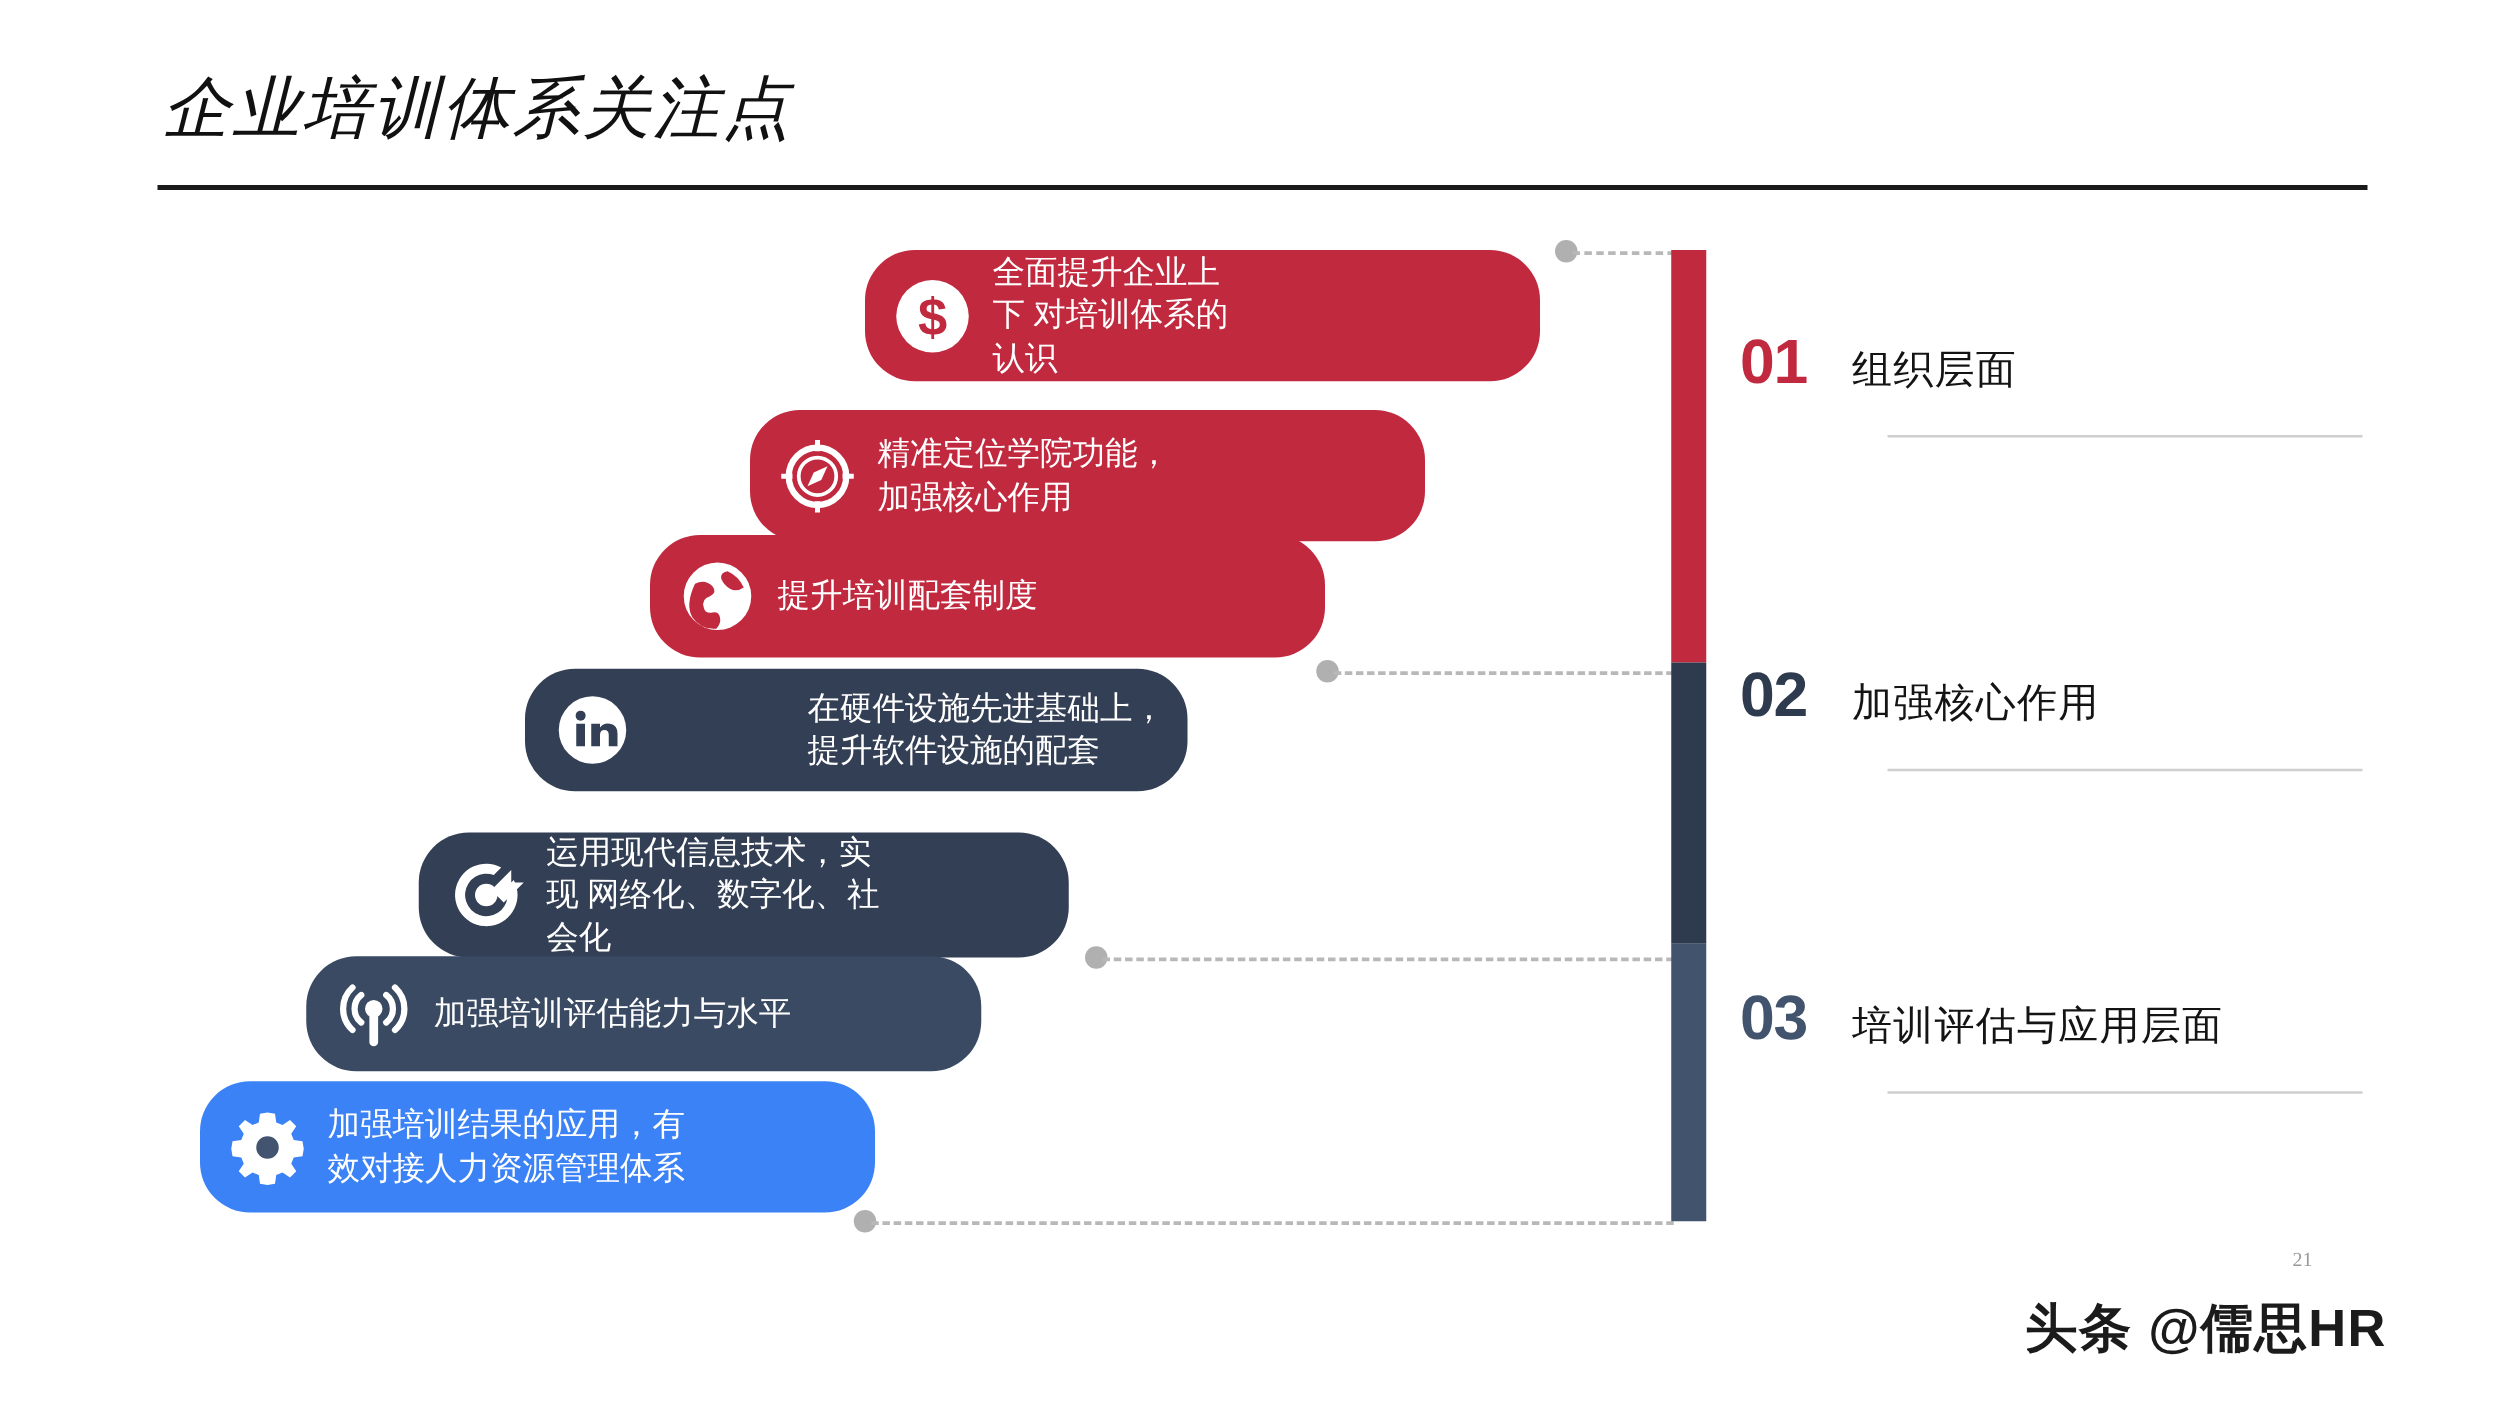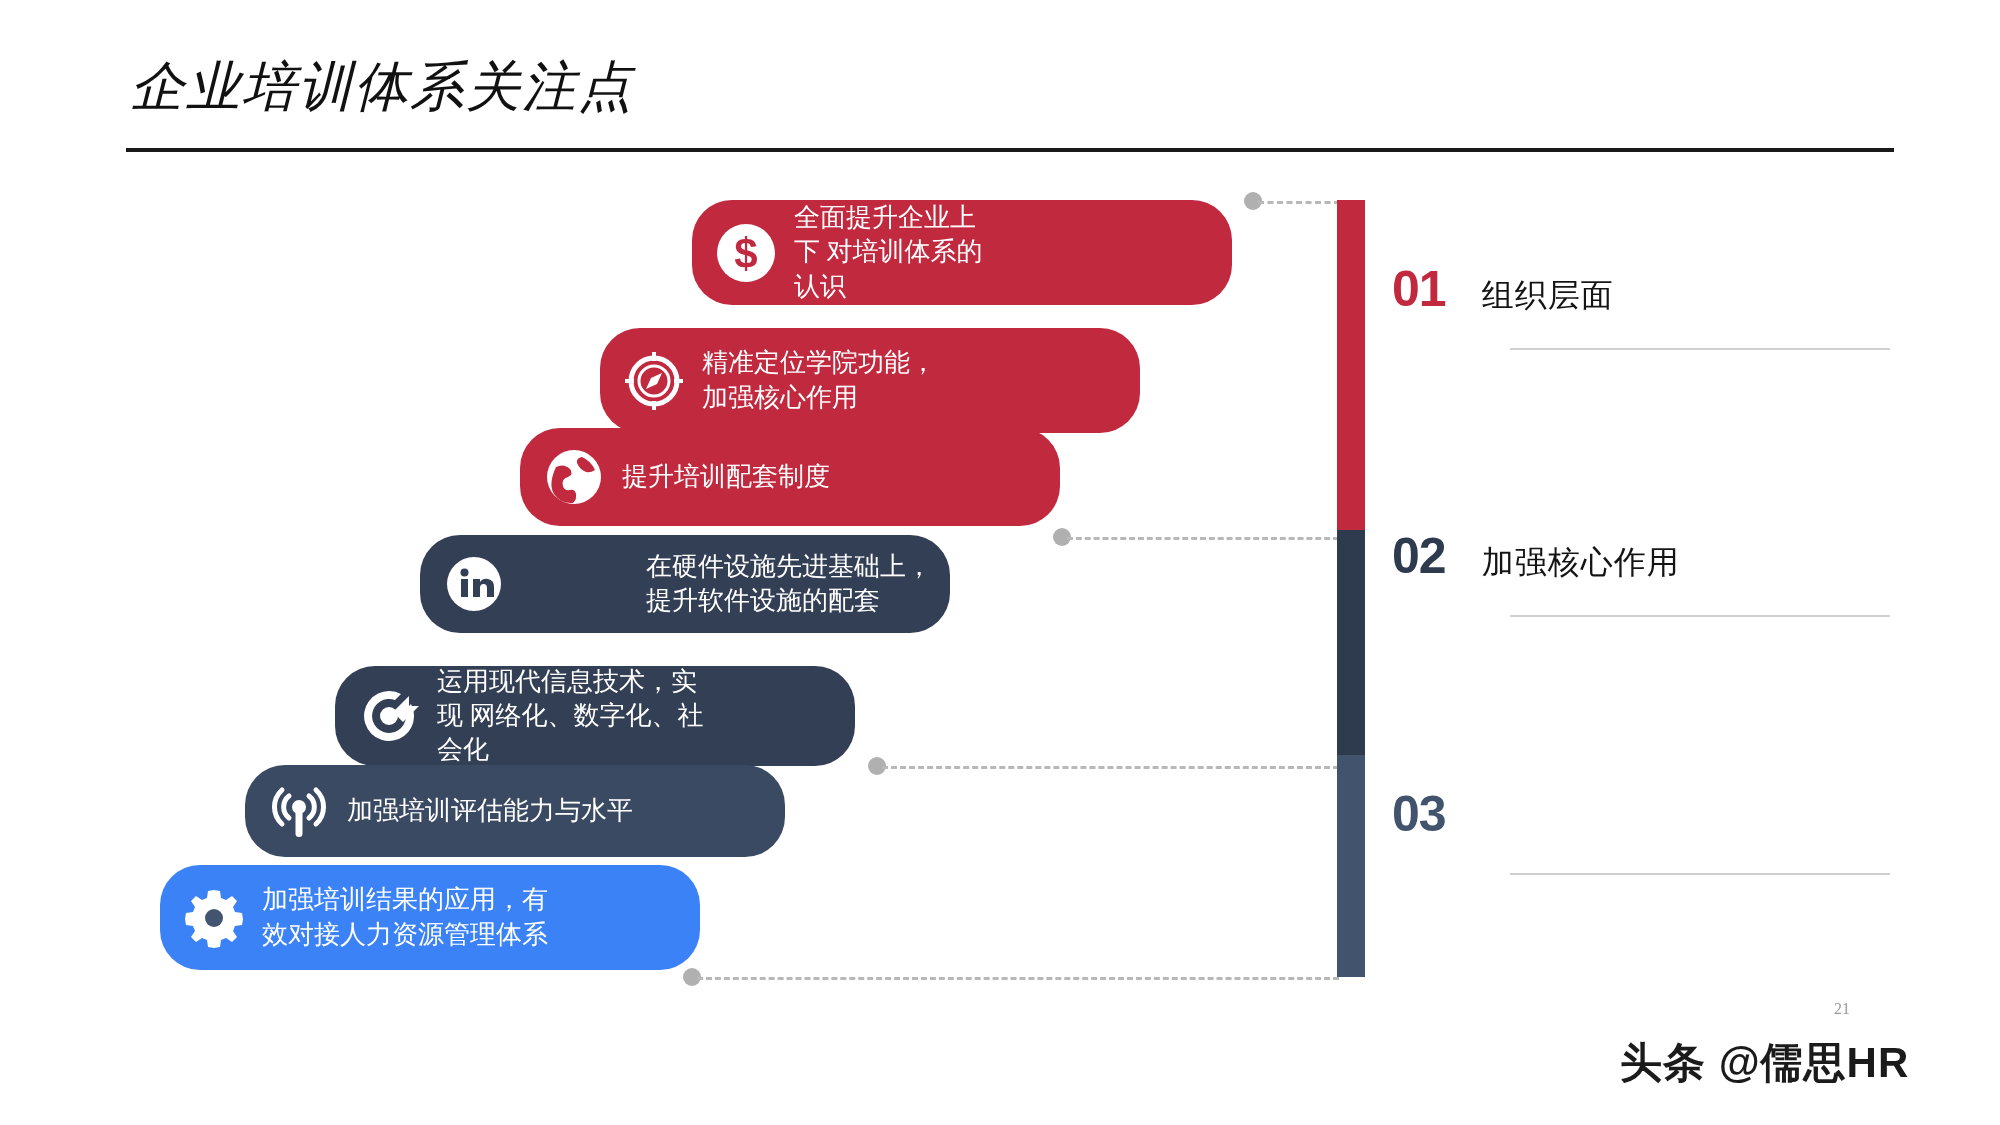--- a/index.html
+++ b/index.html
@@ -213,19 +213,20 @@
   <div class="tier-rule" style="top:348px;"></div>
 
   <div class="tier" style="top:527px;">
     <span class="num" style="color:#2e3b4f;">02</span>
     <span class="lbl">加强核心作用</span>
   </div>
   <div class="tier-rule" style="top:615px;"></div>
 
   <div class="tier" style="top:785px;">
     <span class="num" style="color:#42536d;">03</span>
+    <span class="lbl">培训评估与应用层面</span>
   </div>
   <div class="tier-rule" style="top:873px;"></div>
 
   <div class="page-num">21</div>
   <div class="watermark">头条 @儒思HR</div>
 
 </div>
 
 </body></html>

